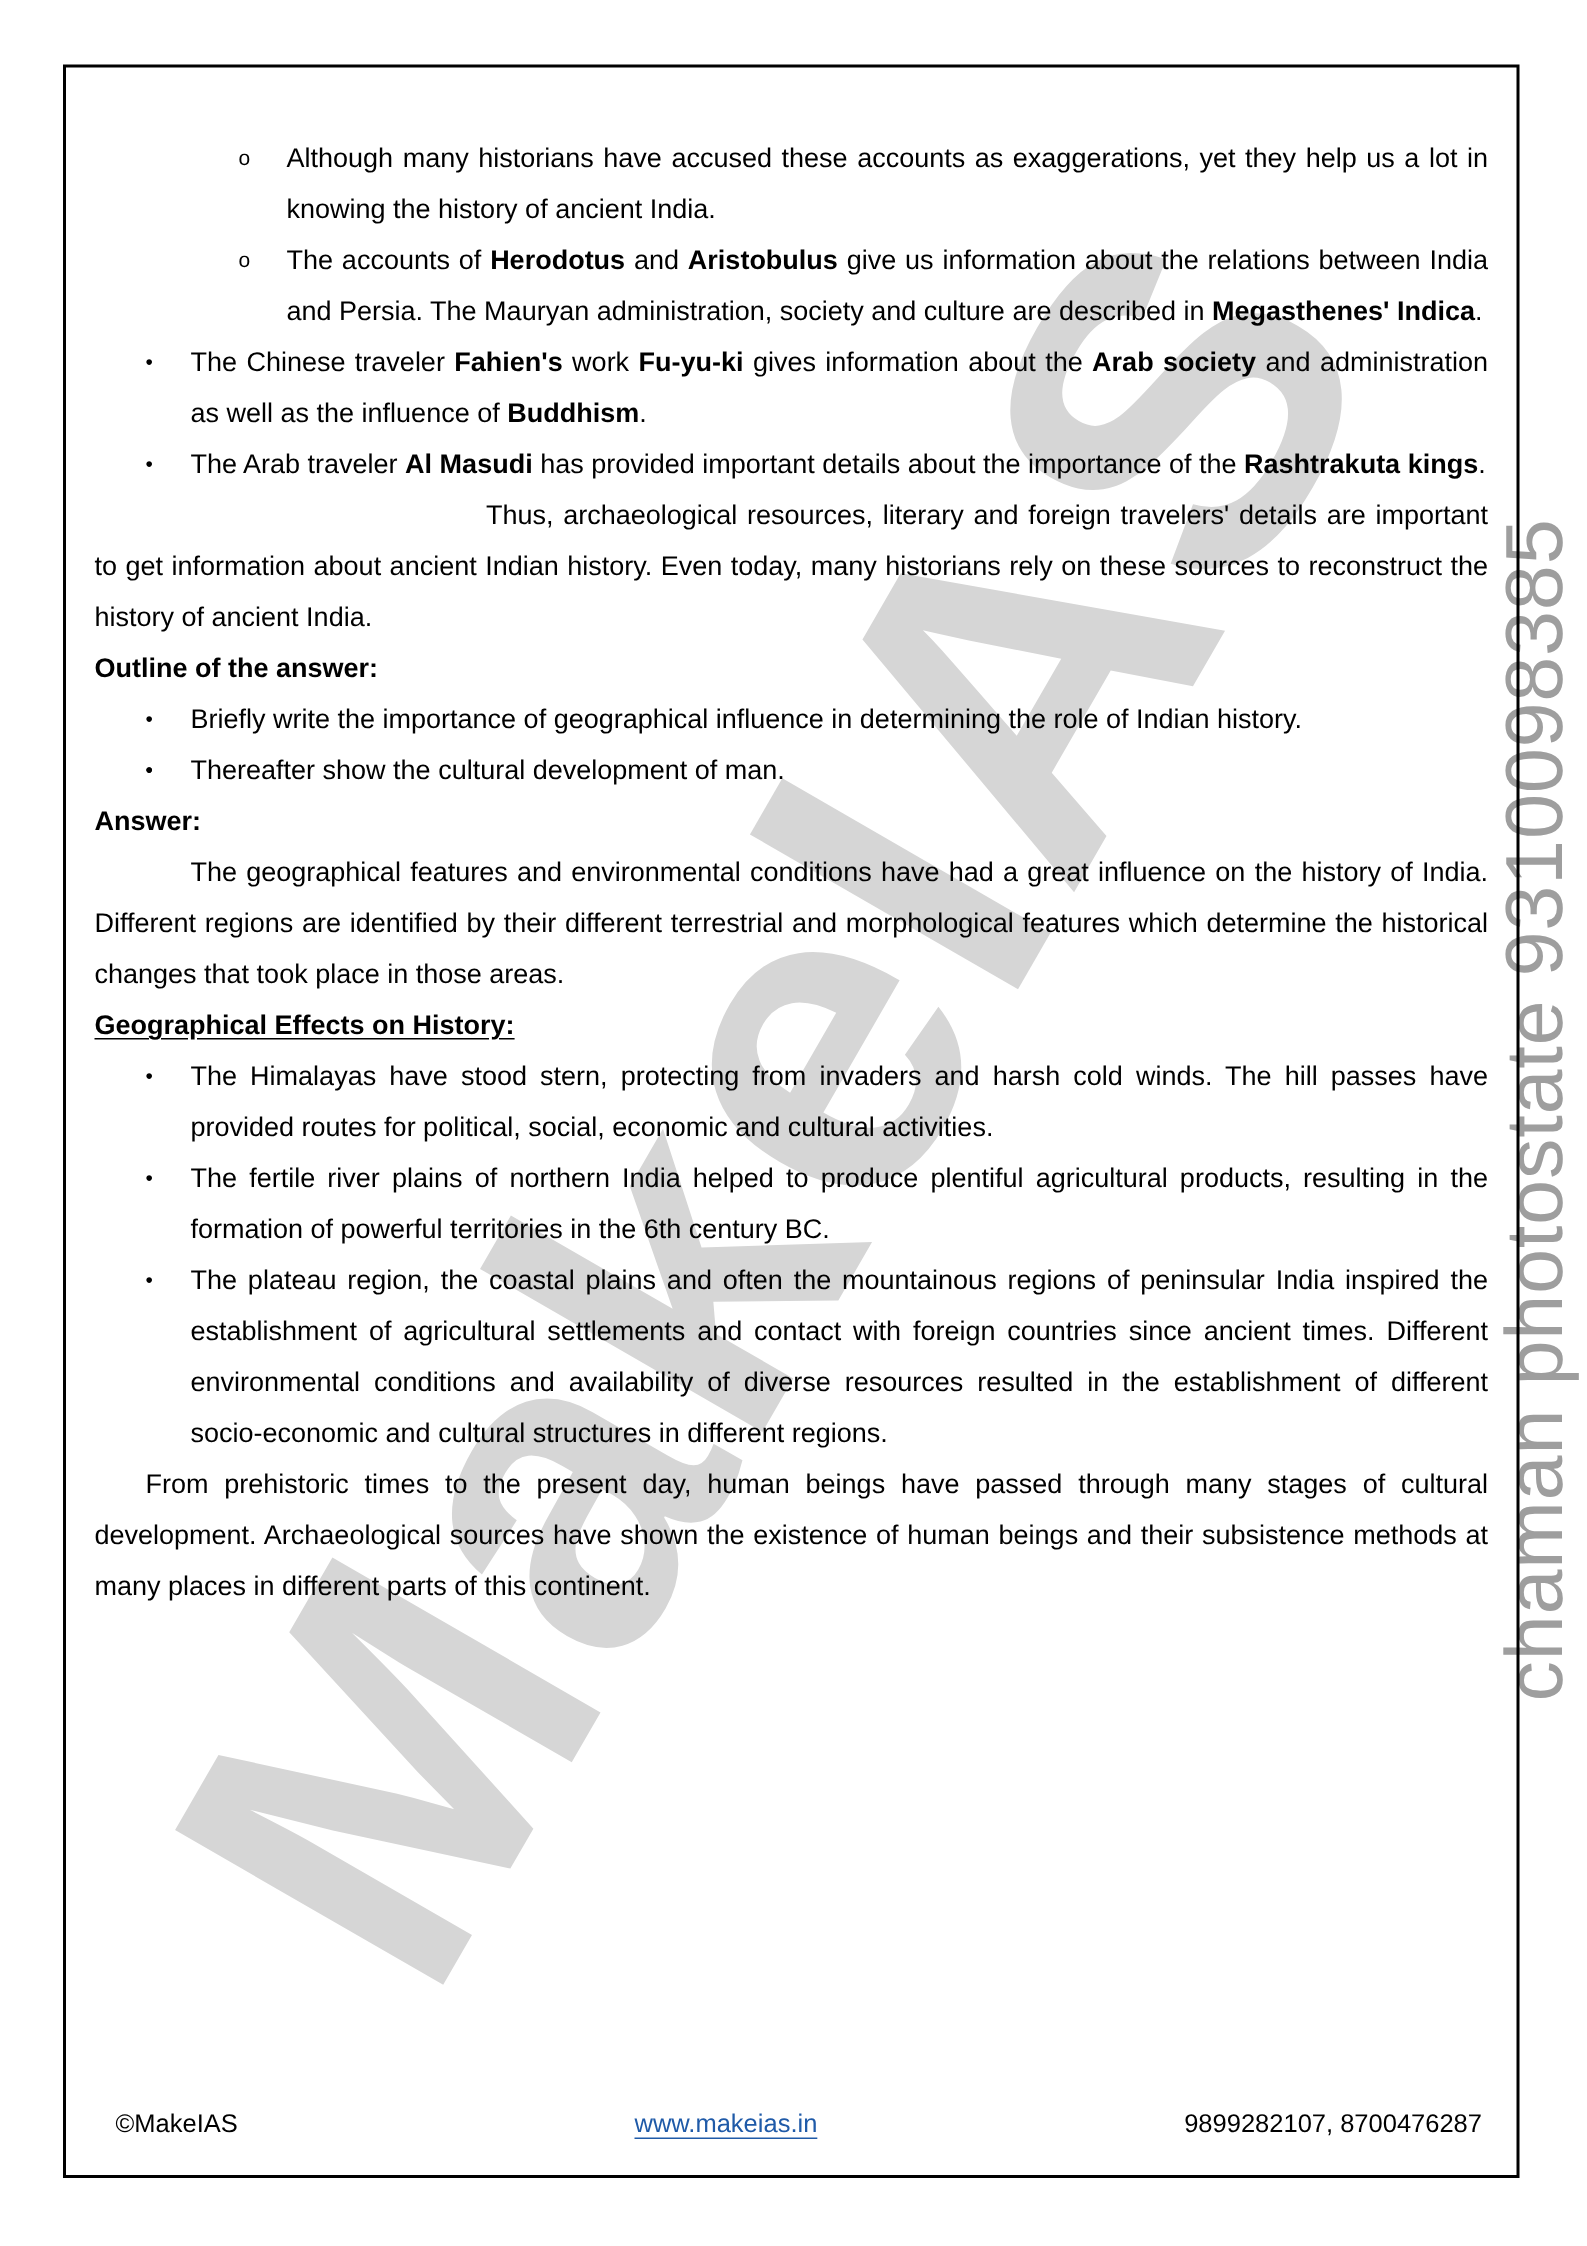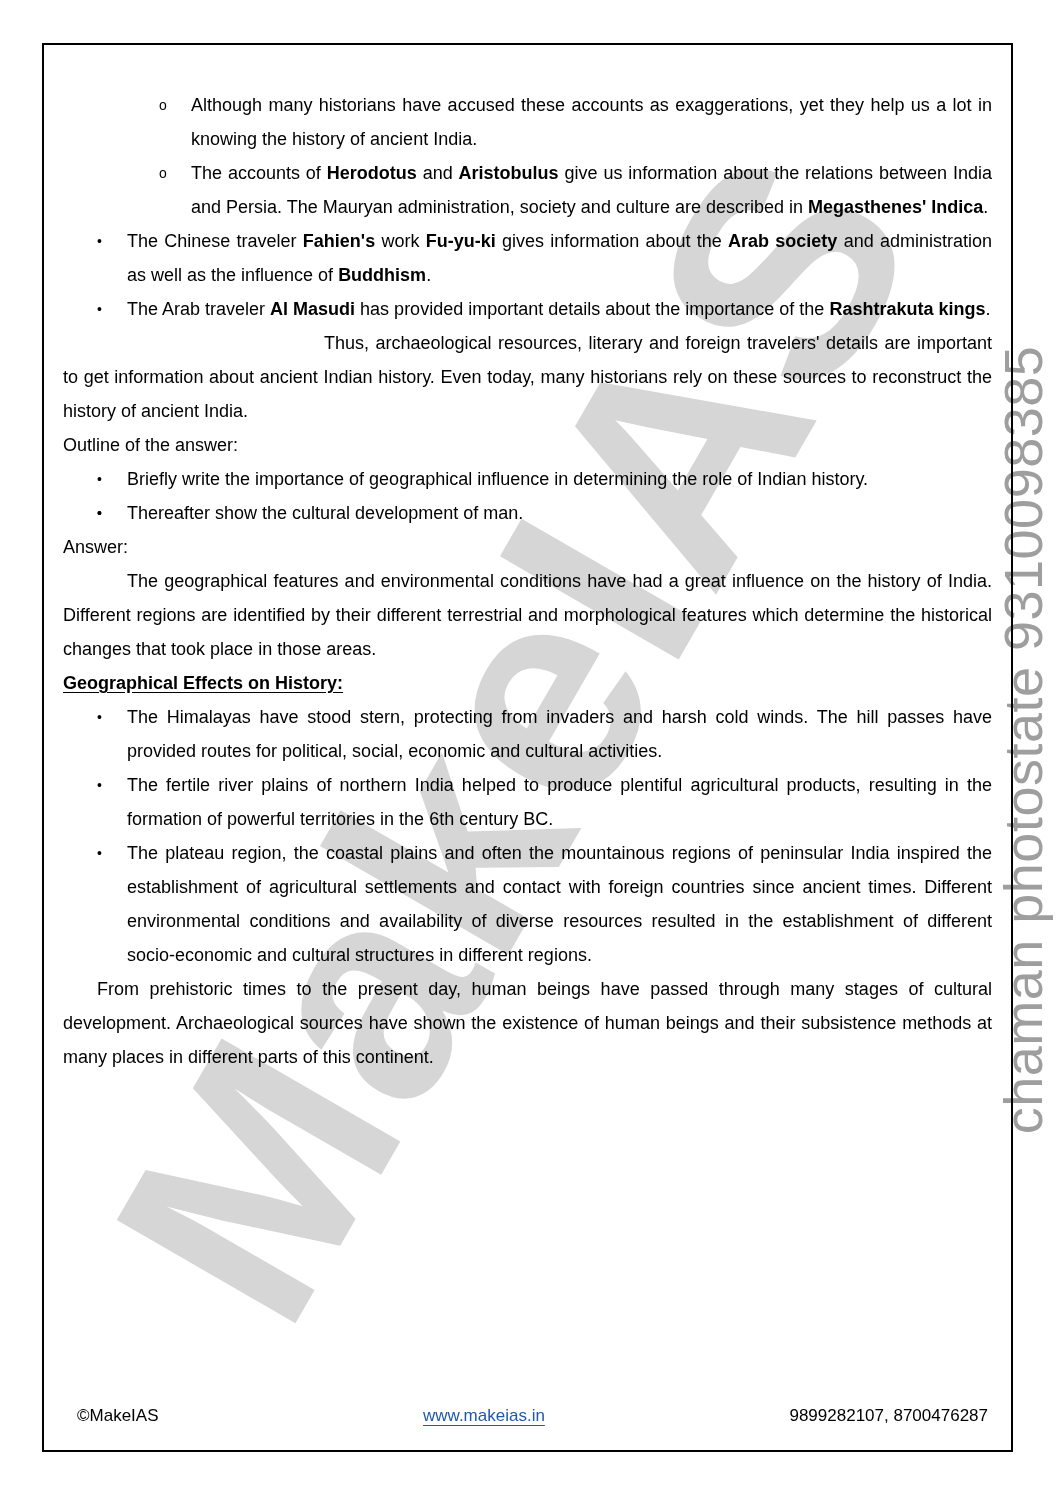--- a/index.html
+++ b/index.html
@@ -18,21 +18,21 @@
     .sub-list { margin: 0; padding: 0; list-style: none; }
     .sub-item { position: relative; padding-left: 128px; text-align: justify; }
     .sub-item .marker { position: absolute; left: 96px; top: 0; font-size: 14px; }
     .blist { margin: 0; padding: 0; list-style: none; }
     .bitem { position: relative; padding-left: 64px; text-align: justify; }
     .bitem .marker { position: absolute; left: 34px; top: 0; font-size: 14px; }
     .conclusion { text-indent: 261px; text-align: justify; }
     .indent1 { text-indent: 64px; text-align: justify; }
     .indent2 { text-indent: 34px; text-align: justify; }
     .question { font-weight: 700; text-align: justify; margin-top: 34px !important; }
-    .heading-b { font-weight: 400; }
+    .heading-b { font-weight: 700; }
     .heading-u { font-weight: 700; text-decoration: underline; text-underline-offset: 3px; }
     b { font-weight: 700; }
     .footer { position: absolute; top: 1406px; left: 63px; width: 925px; z-index: 2; font-size: 17px; }
     .footer .left { position: absolute; left: 14px; }
     .footer .center { position: absolute; left: 360px; color: #1f5aa8; text-decoration: underline; text-underline-offset: 4px; cursor: pointer; }
     .footer .right { position: absolute; right: 0; }
   </style>
 </head>
 <body>
 

